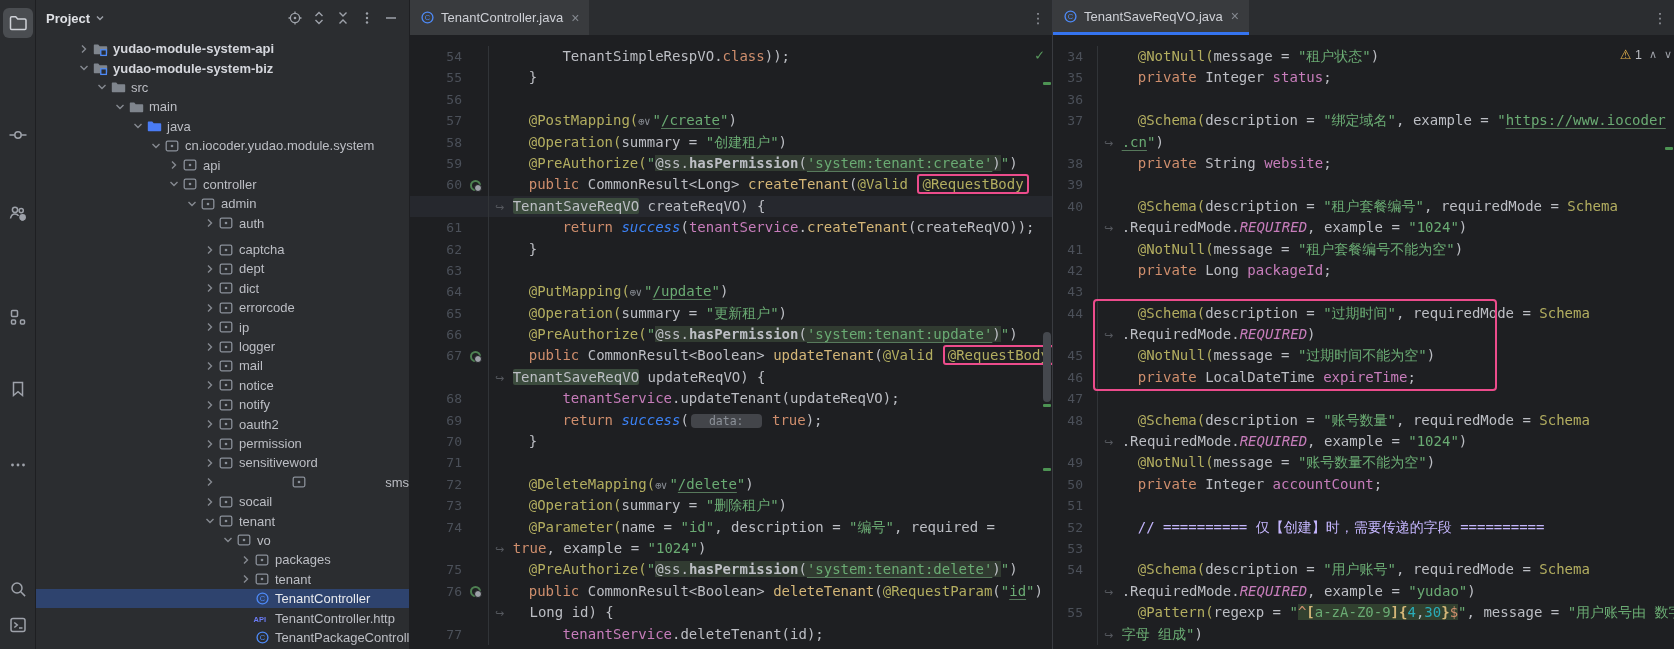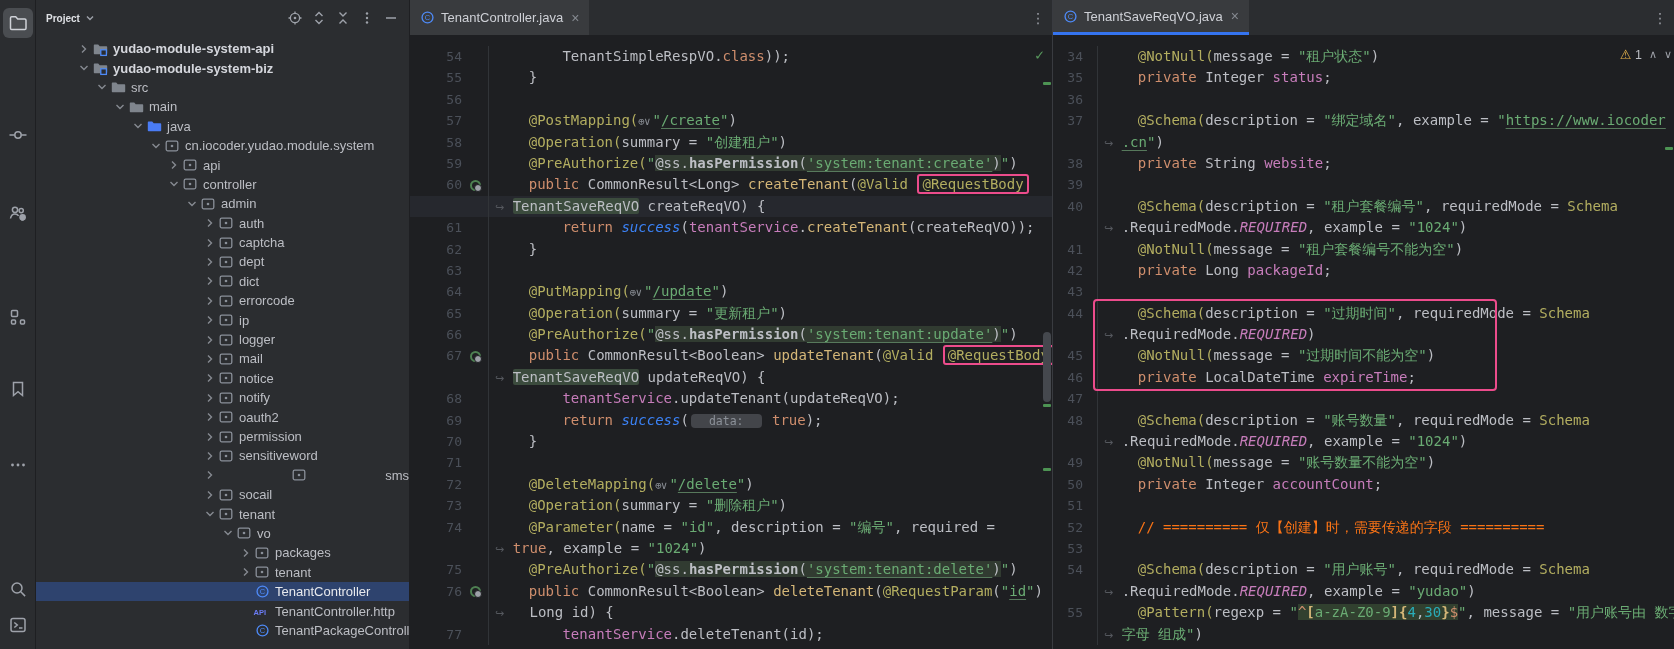--- a/index.html
+++ b/index.html
@@ -13,21 +13,21 @@
   .stripe .sico { width:30px; height:30px; display:flex; align-items:center; justify-content:center;
                   border-radius:6px; margin:3px 0; cursor:pointer; }
   .stripe .sico.active { background:#4a4d51; }
   .stripe .gap1 { height:76px; } .stripe .gap2 { height:42px; } .stripe .gap3 { height:68px; }
   .stripe .gap4 { height:36px; } .stripe .gap5 { height:40px; }
   .stripe .push { flex:1; }
 
   
   .project { width:374px; height:649px; background:#2b2d30; flex:0 0 374px; border-right:1px solid #1e1f22; overflow:hidden; }
   .phead { height:36px; display:flex; align-items:center; padding:0 6px 0 10px; }
-  .ptitle { color:#dfe1e5; font-weight:bold; font-size:10px; }
+  .ptitle { color:#dfe1e5; font-weight:bold; font-size:13px; }
   .phead .chev { margin-left:4px; }
   .phead .spacer { flex:1; }
   .phead .hico { width:24px; height:24px; display:flex; align-items:center; justify-content:center; border-radius:4px; cursor:pointer; }
   .ptree { position:relative; padding-top:3px; }
   .trow { height:19.4px; display:flex; align-items:center; white-space:nowrap; color:#bcbec4; font-size:13px; cursor:pointer; }
   .trow.sel { background:#2e436e; color:#e8eaee; }
   .trow .chevslot { width:15px; height:16px; display:inline-flex; align-items:center; justify-content:center; flex:0 0 15px; }
   .trow .ticon { width:18px; height:16px; display:inline-flex; align-items:center; justify-content:center; flex:0 0 18px; }
   .trow .tlabel { margin-left:4px; }
   .trow.bold .tlabel { font-weight:bold; color:#d5d7dd; }
@@ -61,21 +61,21 @@
   .tk { white-space:pre; }
   .pl  { color:#bcbec4; }
   .kw  { color:#cf8e6d; }
   .ann { color:#b3ae60; }
   .str { color:#6aab73; }
   .stru{ color:#6aab73; text-decoration:underline; text-underline-offset:3px; text-decoration-color:#57795c; }
   .fld { color:#c77dbb; }
   .mth { color:#d5b778; }
   .ital{ color:#3b82f6; font-style:italic; }
   .con { color:#c77dbb; font-style:italic; }
-  .cmt { color:#f97316; }
+  .cmt { color:#c4b5fd; }
   .ipl { color:#bcbec4; background:#313b31; }
   .iplb{ color:#bcbec4; background:#313b31; font-weight:bold; }
   .istru{ color:#6aab73; background:#313b31; text-decoration:underline; text-underline-offset:3px; text-decoration-color:#57795c; }
   .hlc { color:#bcbec4; background:#3b4b3d; border-radius:2px; }
   .pinkann { color:#b3ae60; border:2px solid #ec4c8c; border-radius:3px; padding:0 3px; margin:0 1px; }
   .hint{ background:#43454a; color:#8c9199; border-radius:4px; padding:0 18px; font-size:11.5px; margin:0 2px; }
   .inlay{ color:#878b92; font-size:11px; letter-spacing:-1px; margin-right:3px; }
   .wrapm{ color:#55585e; font-family:"DejaVu Sans", sans-serif; font-size:11px; }
   .rxa { color:#cf8e6d; background:#31402f; }
   .rxbr{ color:#d5b778; background:#31402f; font-weight:bold; }
@@ -331,21 +331,21 @@
             </svg>
           </span>
           <span class="ticon">
             <svg width="16" height="16" viewBox="0 0 16 16">
               <rect x="2.2" y="3.2" width="11.6" height="9.6" rx="1.5" fill="none" stroke="#8a9099" stroke-width="1.3"></rect>
               <circle cx="8" cy="8" r="1.3" fill="#8a9099"></circle>
             </svg>
           </span>
           <span class="tlabel">auth</span>
         </div>
-        <div class="trow" style="padding-left: 166px;">
+        <div class="trow" style="padding-left: 166px; margin-top: 7px;">
           <span class="chevslot">
             <svg width="12" height="12" viewBox="0 0 12 12">
               <path d="M4 2.5L7.5 6 4 9.5" fill="none" stroke="#868a91" stroke-width="1.4"></path>
             </svg>
           </span>
           <span class="ticon">
             <svg width="16" height="16" viewBox="0 0 16 16">
               <rect x="2.2" y="3.2" width="11.6" height="9.6" rx="1.5" fill="none" stroke="#8a9099" stroke-width="1.3"></rect>
               <circle cx="8" cy="8" r="1.3" fill="#8a9099"></circle>
             </svg>

